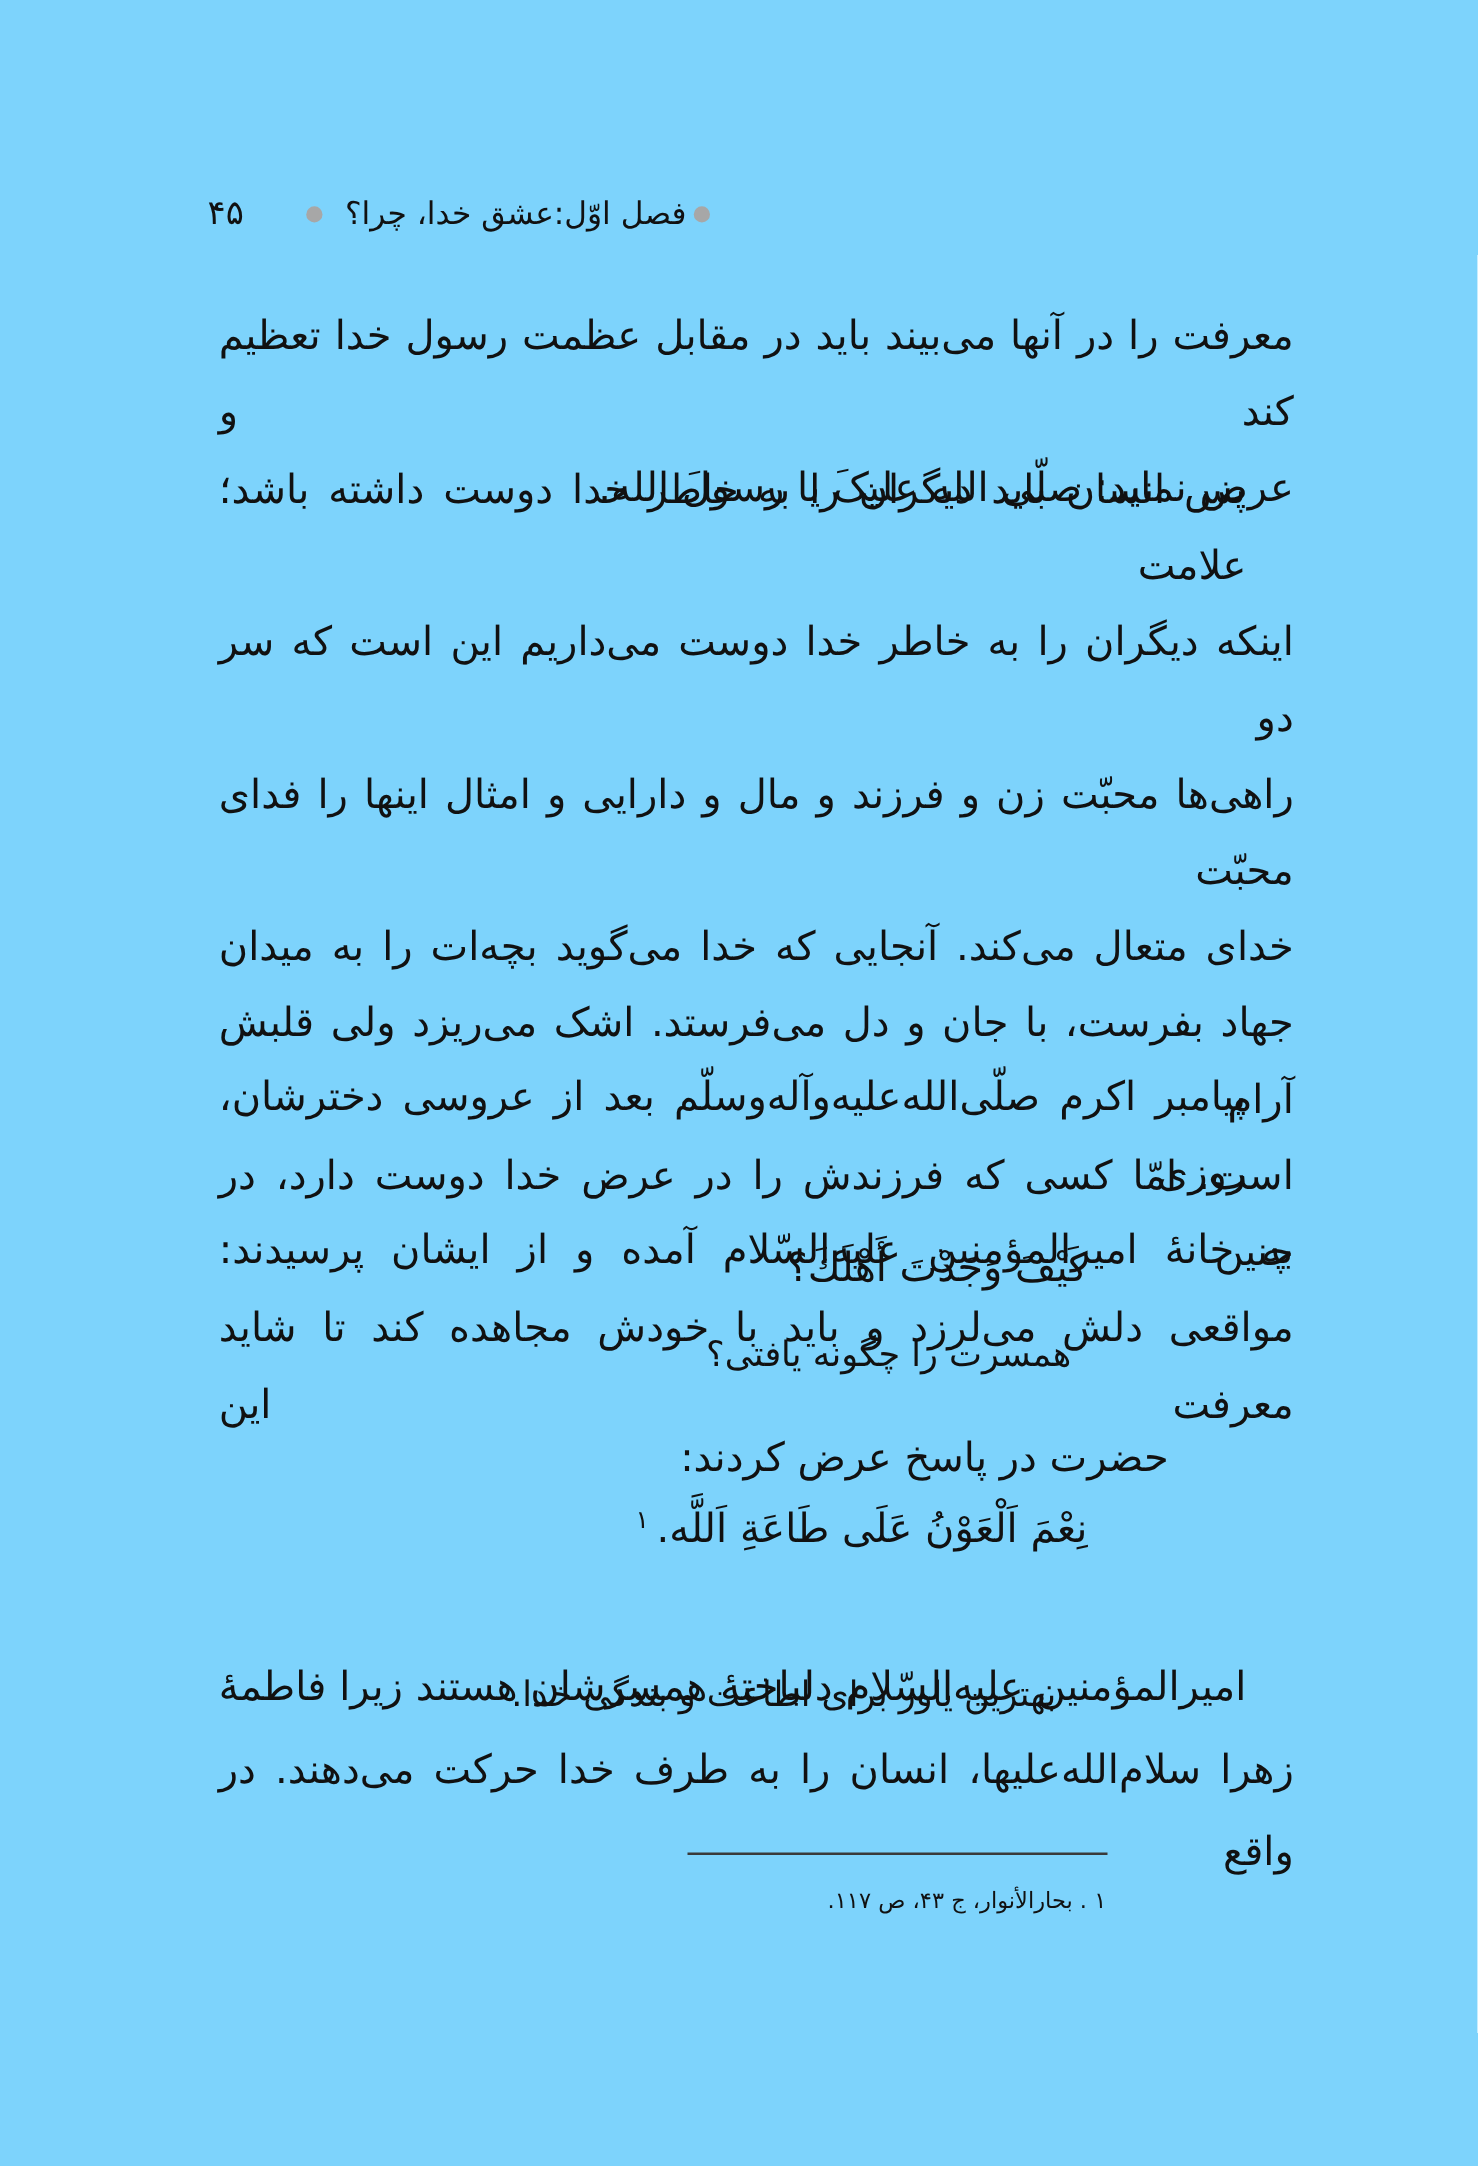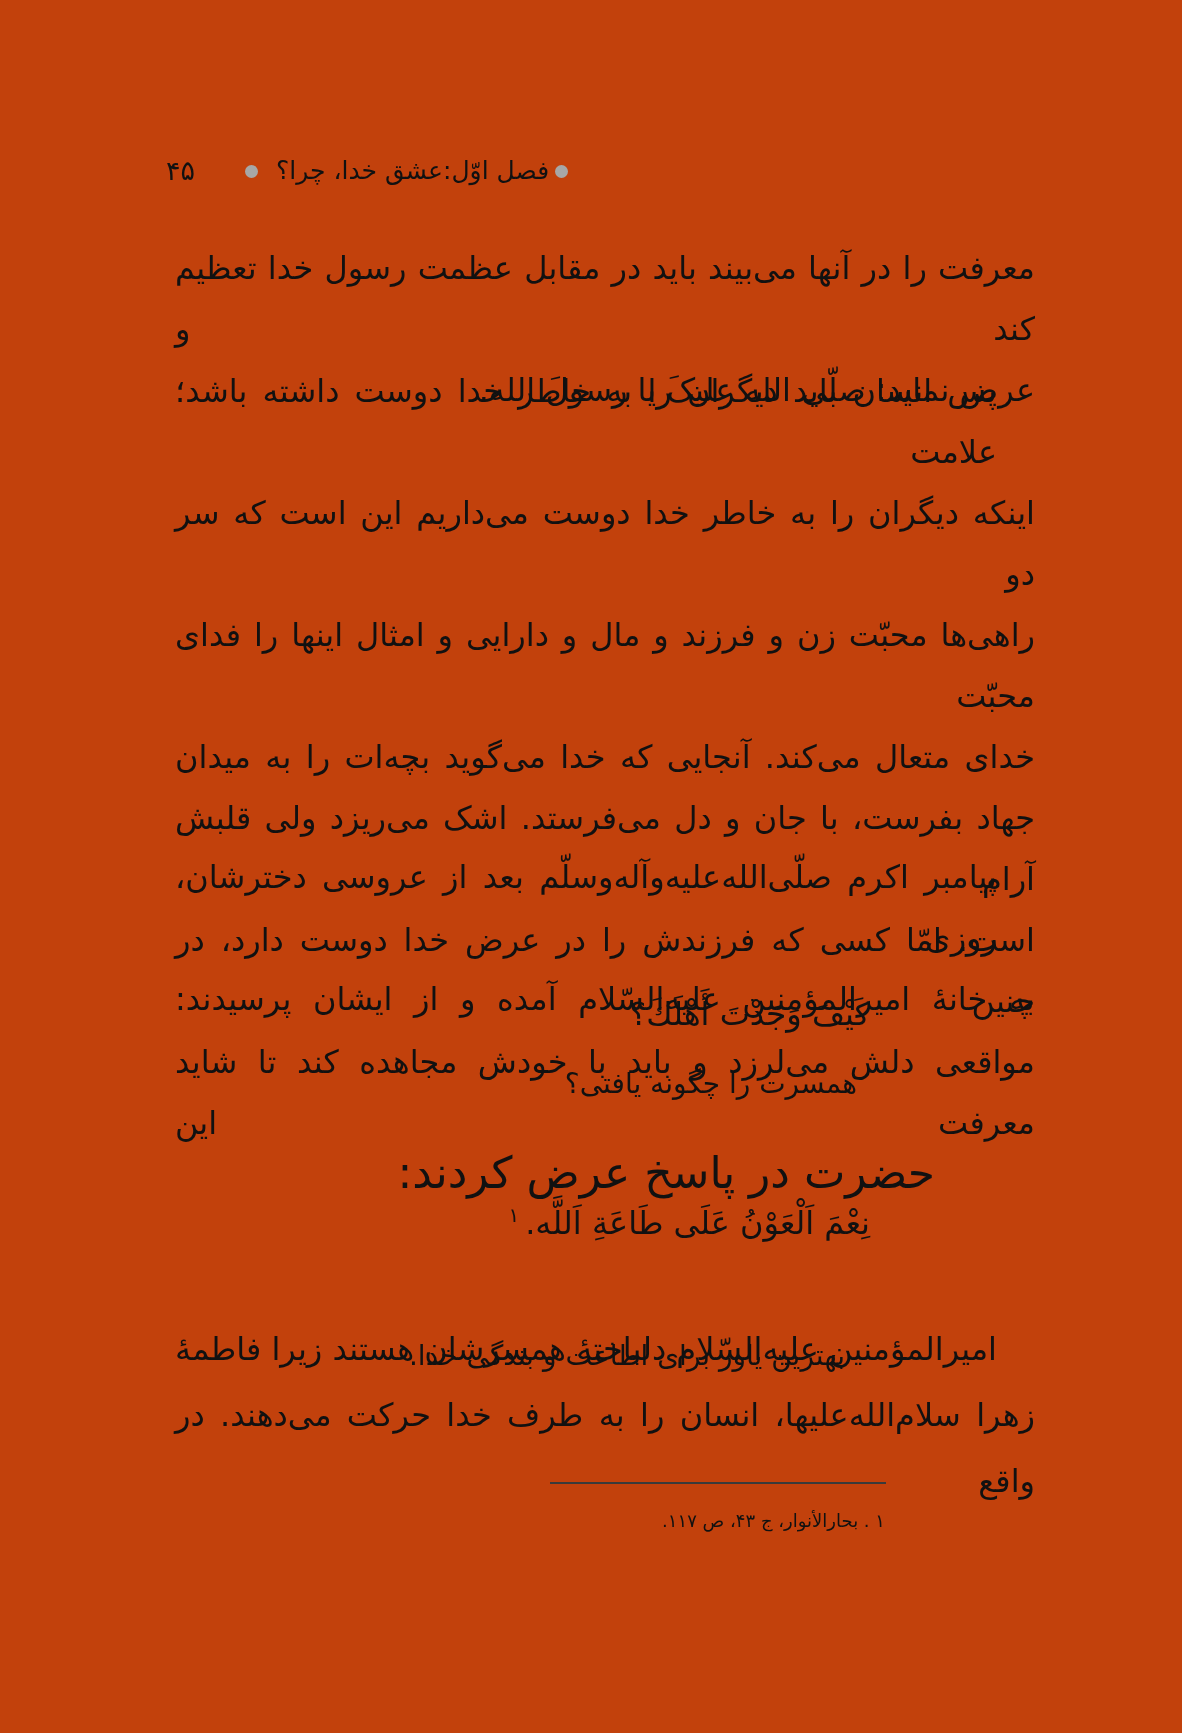--- a/index.html
+++ b/index.html
@@ -1,19 +1,19 @@
 <!DOCTYPE html>
 <html lang="fa"><head>
 <meta charset="utf-8">
 <style>
   html,body{margin:0;padding:0;background:#ffffff;}
   .page{
     position:relative;
     width:1182px;height:1733px;
-    background:#c2410c;
+    background:#7dd3fc;
     font-family:"DejaVu Sans", sans-serif;
     color:#111111;
     overflow:hidden;
   }
   
   .running-head{
     position:absolute;top:150px;left:166px;
     display:flex;align-items:center;
     direction:ltr;
     height:42px;
@@ -37,21 +37,21 @@
 
   #para1{top:238px;}
   #para2{top:361px;}
   #para3{top:847px;}
   #para4{top:1316px;}
   #para4 .line{line-height:66px;}
 
   .quote-line{position:absolute;width:860px;text-align:right;direction:rtl;margin-top:37px;}
   #quote1{top:958px;padding-right:165px;font-size:32px;width:695px;}
   #trans1{top:1030px;padding-right:178px;font-size:28px;width:682px;}
-  #resp-intro{top:1110px;padding-right:100px;font-size:44px;width:760px;}
+  #resp-intro{top:1110px;padding-right:100px;font-size:32px;width:760px;}
   #quote2{top:1166px;padding-right:165px;font-size:32px;width:695px;}
   #trans2{top:1302px;padding-right:190px;font-size:28px;width:670px;}
   sup{font-size:20px;vertical-align:super;margin-right:6px;}
 
   
   .footnote-rule{
     position:absolute;top:1482px;left:550px;
     width:336px;height:2px;background:#3a3a3a;
   }
   .footnote{

